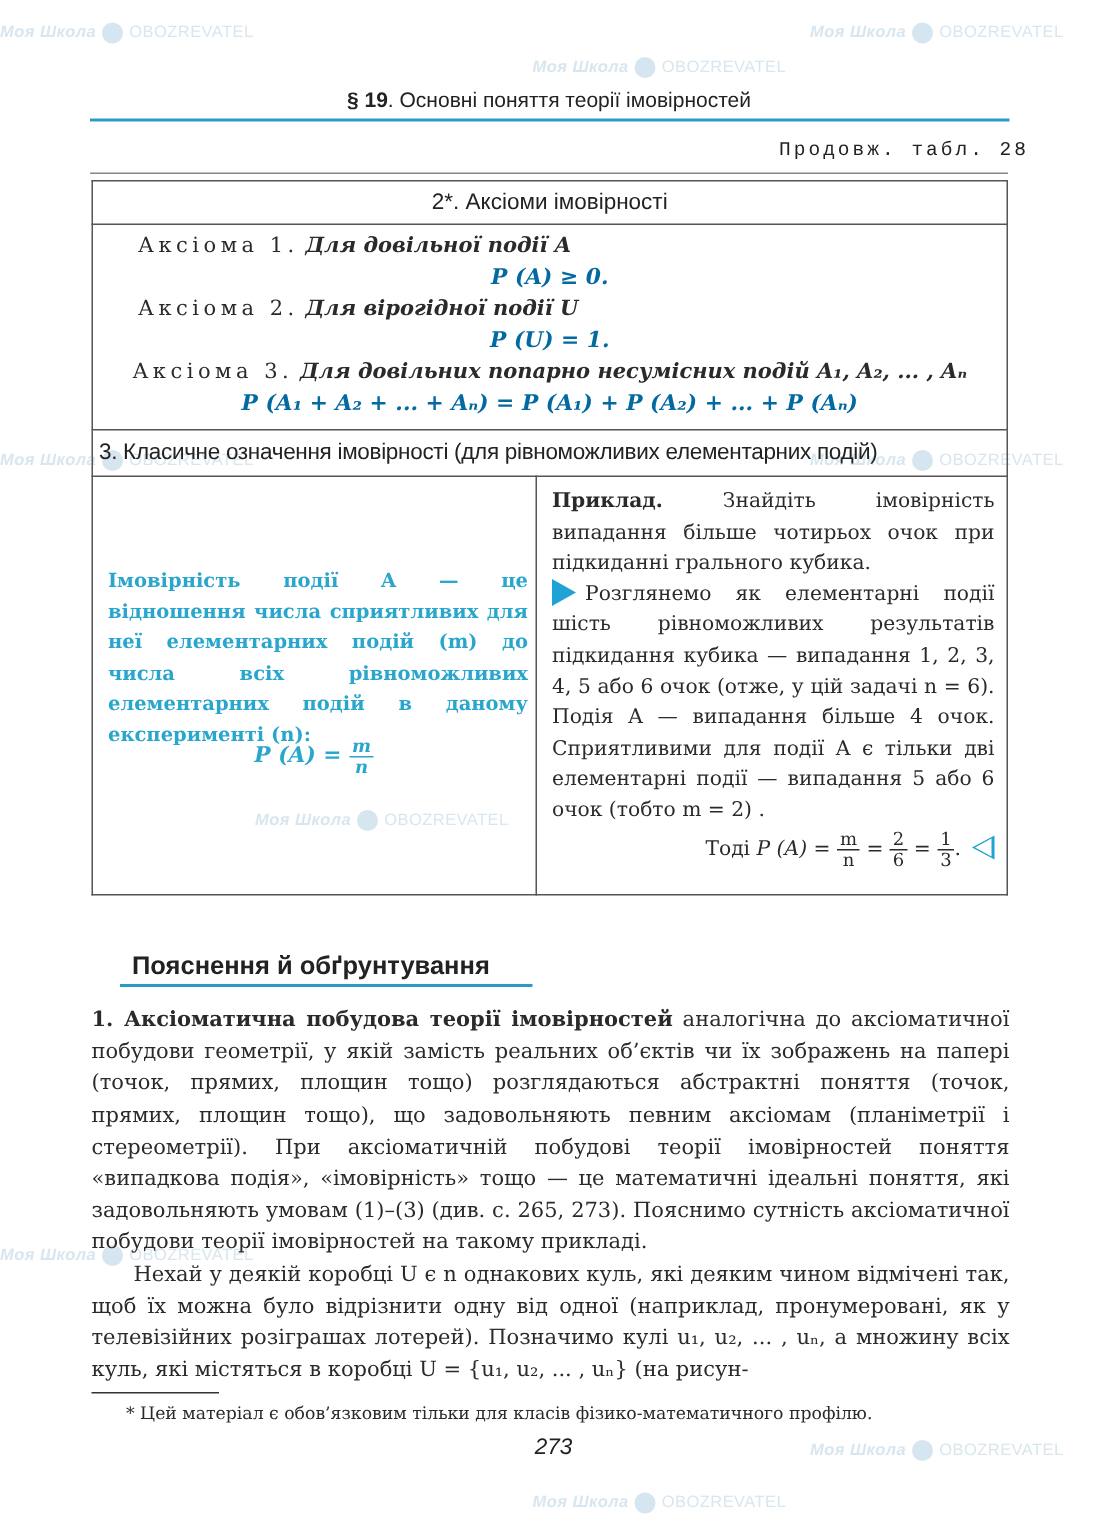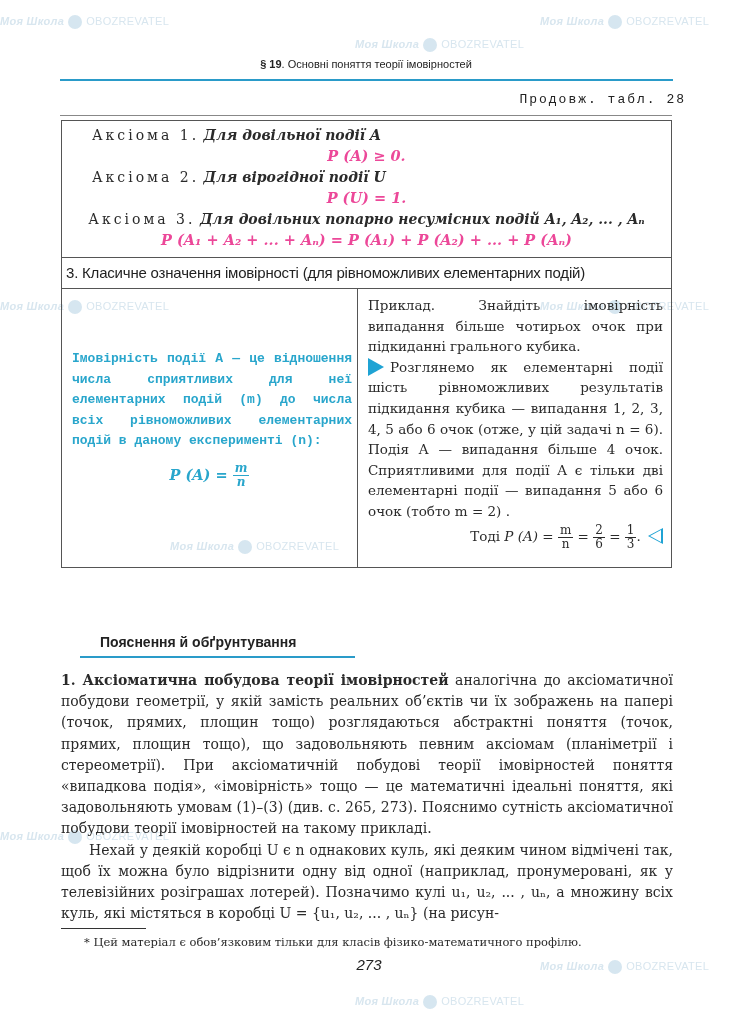--- a/index.html
+++ b/index.html
@@ -11,21 +11,21 @@
     position: absolute; font-family: "Liberation Sans", sans-serif; font-size: 11px;
     color: #d8e6ef; white-space: nowrap; pointer-events: none; letter-spacing: 0.3px;
   }
   .wm .logo {
     display: inline-block; width: 14px; height: 14px; border-radius: 50%;
     background: #d6e6f0; vertical-align: middle; margin: 0 4px;
   }
   .wm i { font-weight: bold; }
   .header {
     position: absolute; left: 60px; top: 58px; width: 612px; text-align: center;
-    font-family: "Liberation Sans", sans-serif; font-size: 11px; color: #222;
+    font-family: "Liberation Sans", sans-serif; font-size: 14px; color: #222;
   }
   .header b { font-weight: bold; }
   .header-rule {
     position: absolute; left: 60px; top: 79px; width: 613px; height: 2px; background: #2a9bc9;
   }
   .cont {
     position: absolute; right: 52px; top: 92px; font-family: "Liberation Mono", monospace;
     font-size: 13px; letter-spacing: 2px; color: #222;
   }
   .top-rule { position: absolute; left: 60px; top: 115px; width: 612px; height: 1px; background: #888; }
@@ -40,42 +40,42 @@
   }
   .sec-head3 {
     font-family: "Liberation Sans", sans-serif; font-size: 15px; text-align: left;
     height: 30px; line-height: 30px; padding-left: 4px !important; color: #222; letter-spacing: -0.2px;
   }
   .axioms { padding: 4px 0 6px 0 !important; }
   .ax-line { height: 20px; line-height: 20px; padding-left: 30px; font-size: 14px; }
   .ax-line.center { text-align: center; padding-left: 0; }
   .spaced { letter-spacing: 3px; }
   .it { font-style: italic; font-weight: bold; }
-  .formula { color: #ec4899; font-weight: bold; font-style: italic; font-size: 14.5px; text-align: center; height: 22px; line-height: 22px; }
+  .formula { color: #0369a1; font-weight: bold; font-style: italic; font-size: 14.5px; text-align: center; height: 22px; line-height: 22px; }
   .left-cell { width: 295px; height: 278px; position: relative; }
   .def {
     position: absolute; left: 10px; top: 60px; width: 280px; color: #29a6cc; font-weight: bold;
-    font-size: 13px; line-height: 20.5px; text-align: justify; font-family: Liberation Mono, monospace;
+    font-size: 13px; line-height: 20.5px; text-align: justify;
   }
   .def-formula {
     position: absolute; left: 0; top: 173px; width: 100%; text-align: center; color: #29a6cc;
     font-weight: bold; font-style: italic; font-size: 14.5px;
   }
   .frac { display: inline-block; vertical-align: middle; text-align: center; font-size: 12px; line-height: 13px; }
   .frac span { display: block; }
   .frac .nm { border-bottom: 1px solid currentColor; padding: 0 2px; }
   .right-cell { padding: 6px 8px 4px 10px !important; font-size: 13.5px; line-height: 20.6px; text-align: justify; color: #2a2a2a; }
-  .right-cell b { font-weight: normal; }
+  .right-cell b { font-weight: bold; }
   .play { display: inline-block; width: 0; height: 0; border-top: 9px solid transparent; border-bottom: 9px solid transparent; border-left: 16px solid #1fa3d4; vertical-align: -4px; margin-right: 6px; }
   .end-tri { display: inline-block; width: 0; height: 0; border-top: 8px solid transparent; border-bottom: 8px solid transparent; border-right: 15px solid #1fa3d4; vertical-align: -3px; margin-left: 3px; position: relative; }
   .end-tri::after { content: ""; position: absolute; right: -13px; top: -6px; border-top: 6px solid transparent; border-bottom: 6px solid transparent; border-right: 11px solid #fff; }
   .todi { text-align: right; margin-top: 2px; }
   .sec-title {
-    position: absolute; left: 100px; top: 634px; font-family: "Liberation Sans", sans-serif;
-    font-size: 14px; font-weight: bold; color: #222;
+    position: absolute; left: 88px; top: 634px; font-family: "Liberation Sans", sans-serif;
+    font-size: 17px; font-weight: bold; color: #222;
   }
   .sec-title-rule { position: absolute; left: 80px; top: 656px; width: 275px; height: 2px; background: #2a9bc9; }
   .body-text {
     position: absolute; left: 61px; top: 670px; width: 612px; font-size: 14px; line-height: 21.2px;
     text-align: justify; color: #2a2a2a;
   }
   .body-text p { margin: 0; }
   .body-text p.indent { text-indent: 28px; }
   .footnote-rule { position: absolute; left: 61px; top: 928px; width: 85px; height: 1px; background: #333; }
   .footnote { position: absolute; left: 84px; top: 935px; font-size: 11.5px; color: #2a2a2a; }
@@ -96,20 +96,23 @@
 
 <div class="header">
   <b>§ 19</b><span>. Основні поняття теорії імовірностей</span>
 </div>
 <div class="header-rule"></div>
 <div class="cont">Продовж. табл. 28</div>
 <div class="top-rule"></div>
 
 <table class="main">
   <tbody>
+      <tr>
+    <td colspan="2" class="sec-head">2*. Аксіоми імовірності</td>
+  </tr>
   <tr>
     <td colspan="2" class="axioms">
       <div class="ax-line"><span class="spaced">Аксіома 1.</span> <span class="it">Для довільної події A</span></div>
       <div class="formula">P (A) ≥ 0.</div>
       <div class="ax-line"><span class="spaced">Аксіома 2.</span> <span class="it">Для вірогідної події U</span></div>
       <div class="formula">P (U) = 1.</div>
       <div class="ax-line center"><span class="spaced">Аксіома 3.</span> <span class="it">Для довільних попарно несумісних подій A₁, A₂, ... , Aₙ</span></div>
       <div class="formula">P (A₁ + A₂ + ... + Aₙ) = P (A₁) + P (A₂) + ... + P (Aₙ)</div>
     </td>
   </tr>

